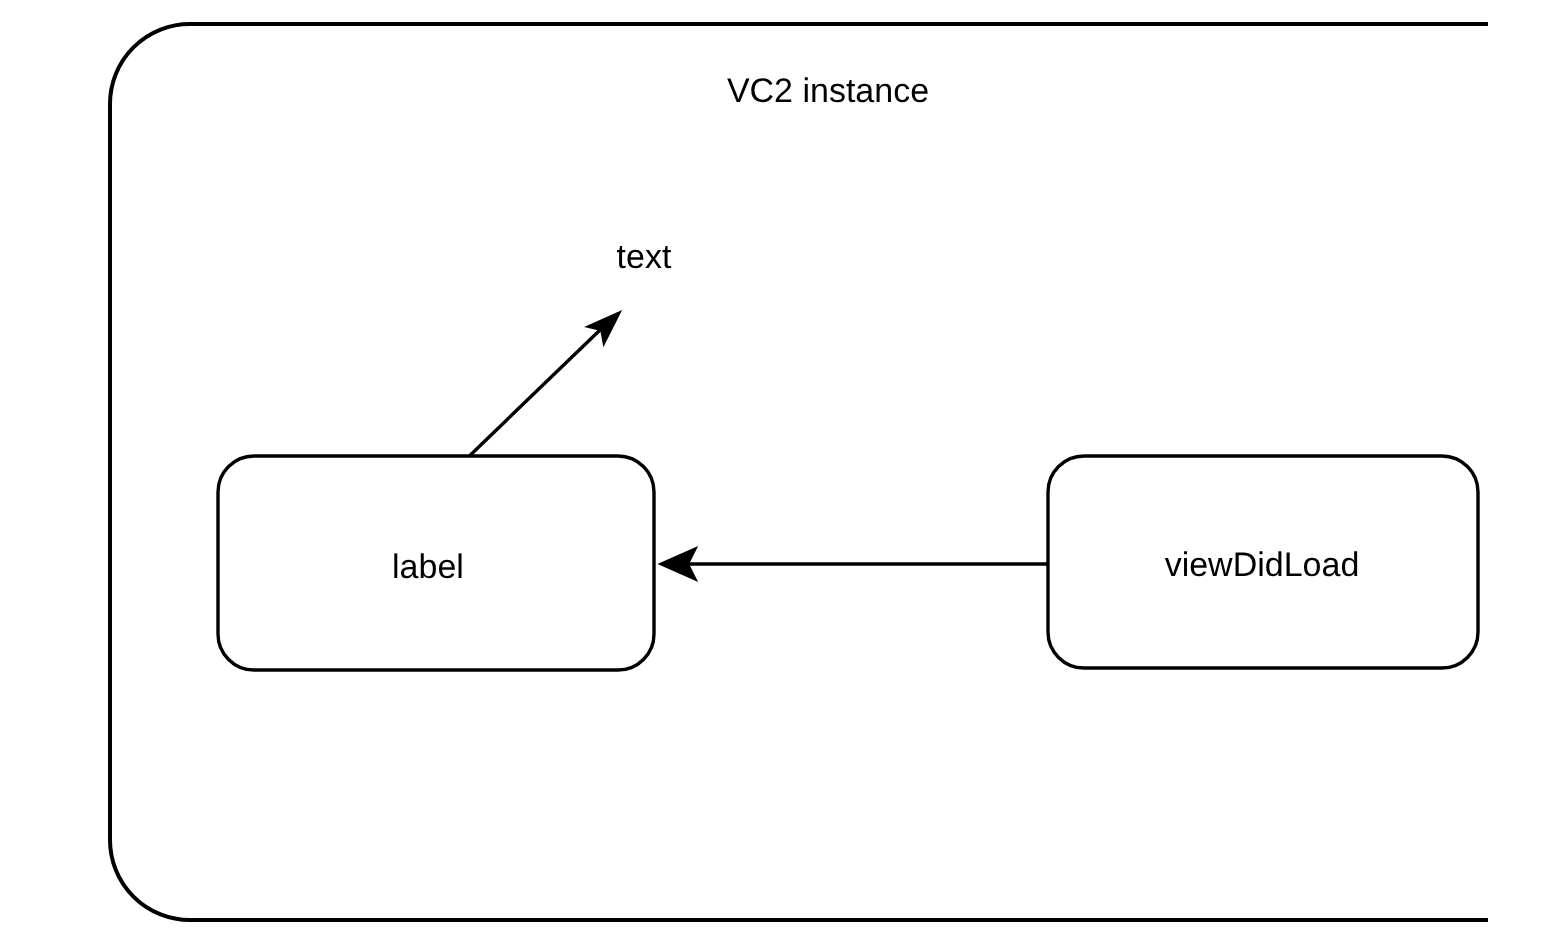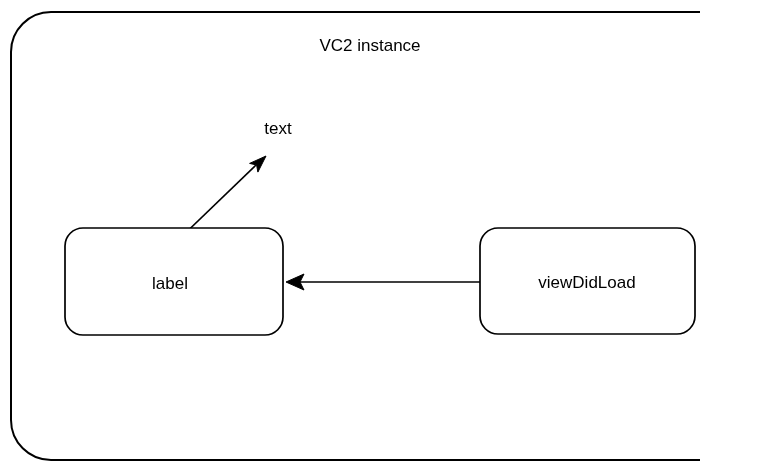--- a/index.html
+++ b/index.html
@@ -7,20 +7,21 @@
     padding: 0;
     background: #ffffff;
     font-family: "Liberation Sans", sans-serif;
   }
   .stage {
     position: relative;
     width: 700px;
     height: 474px;
     background: #ffffff;
     overflow: hidden;
+    padding-left: 44px;
   }
   svg { display: block; }
   text {
     font-family: "Liberation Sans", sans-serif;
     font-size: 17px;
     fill: #000000;
   }
 </style>
 </head>
 <body>

